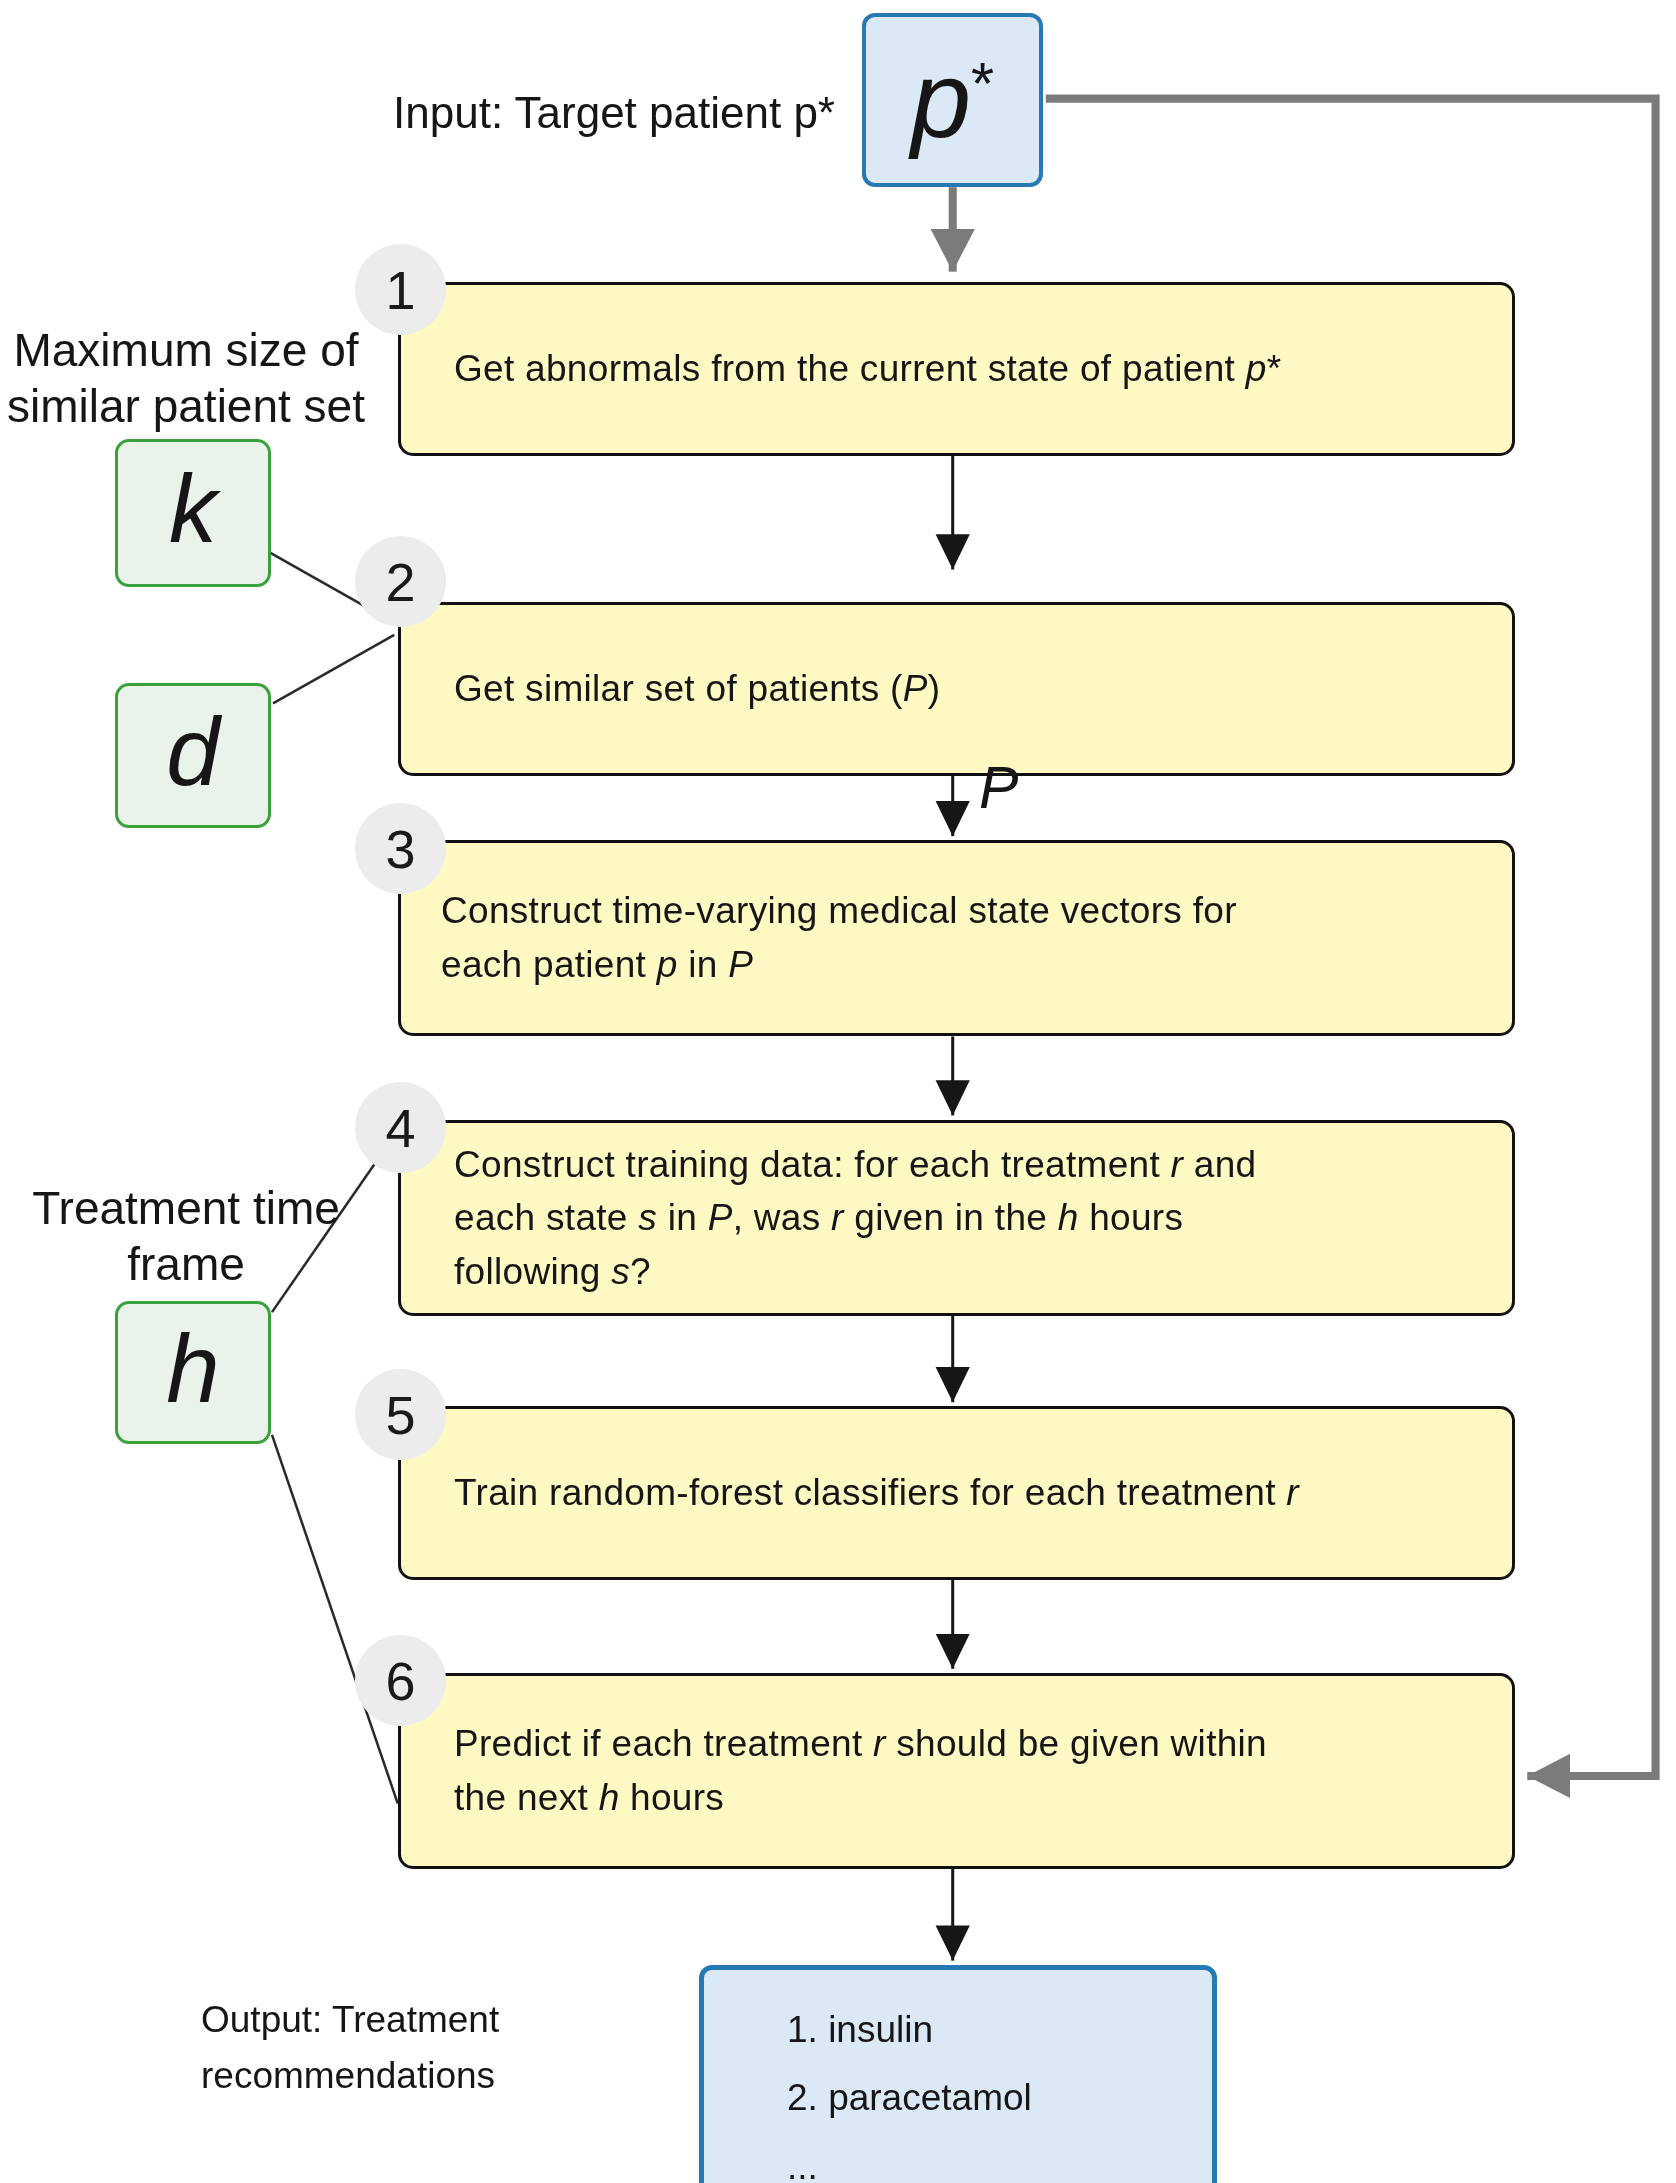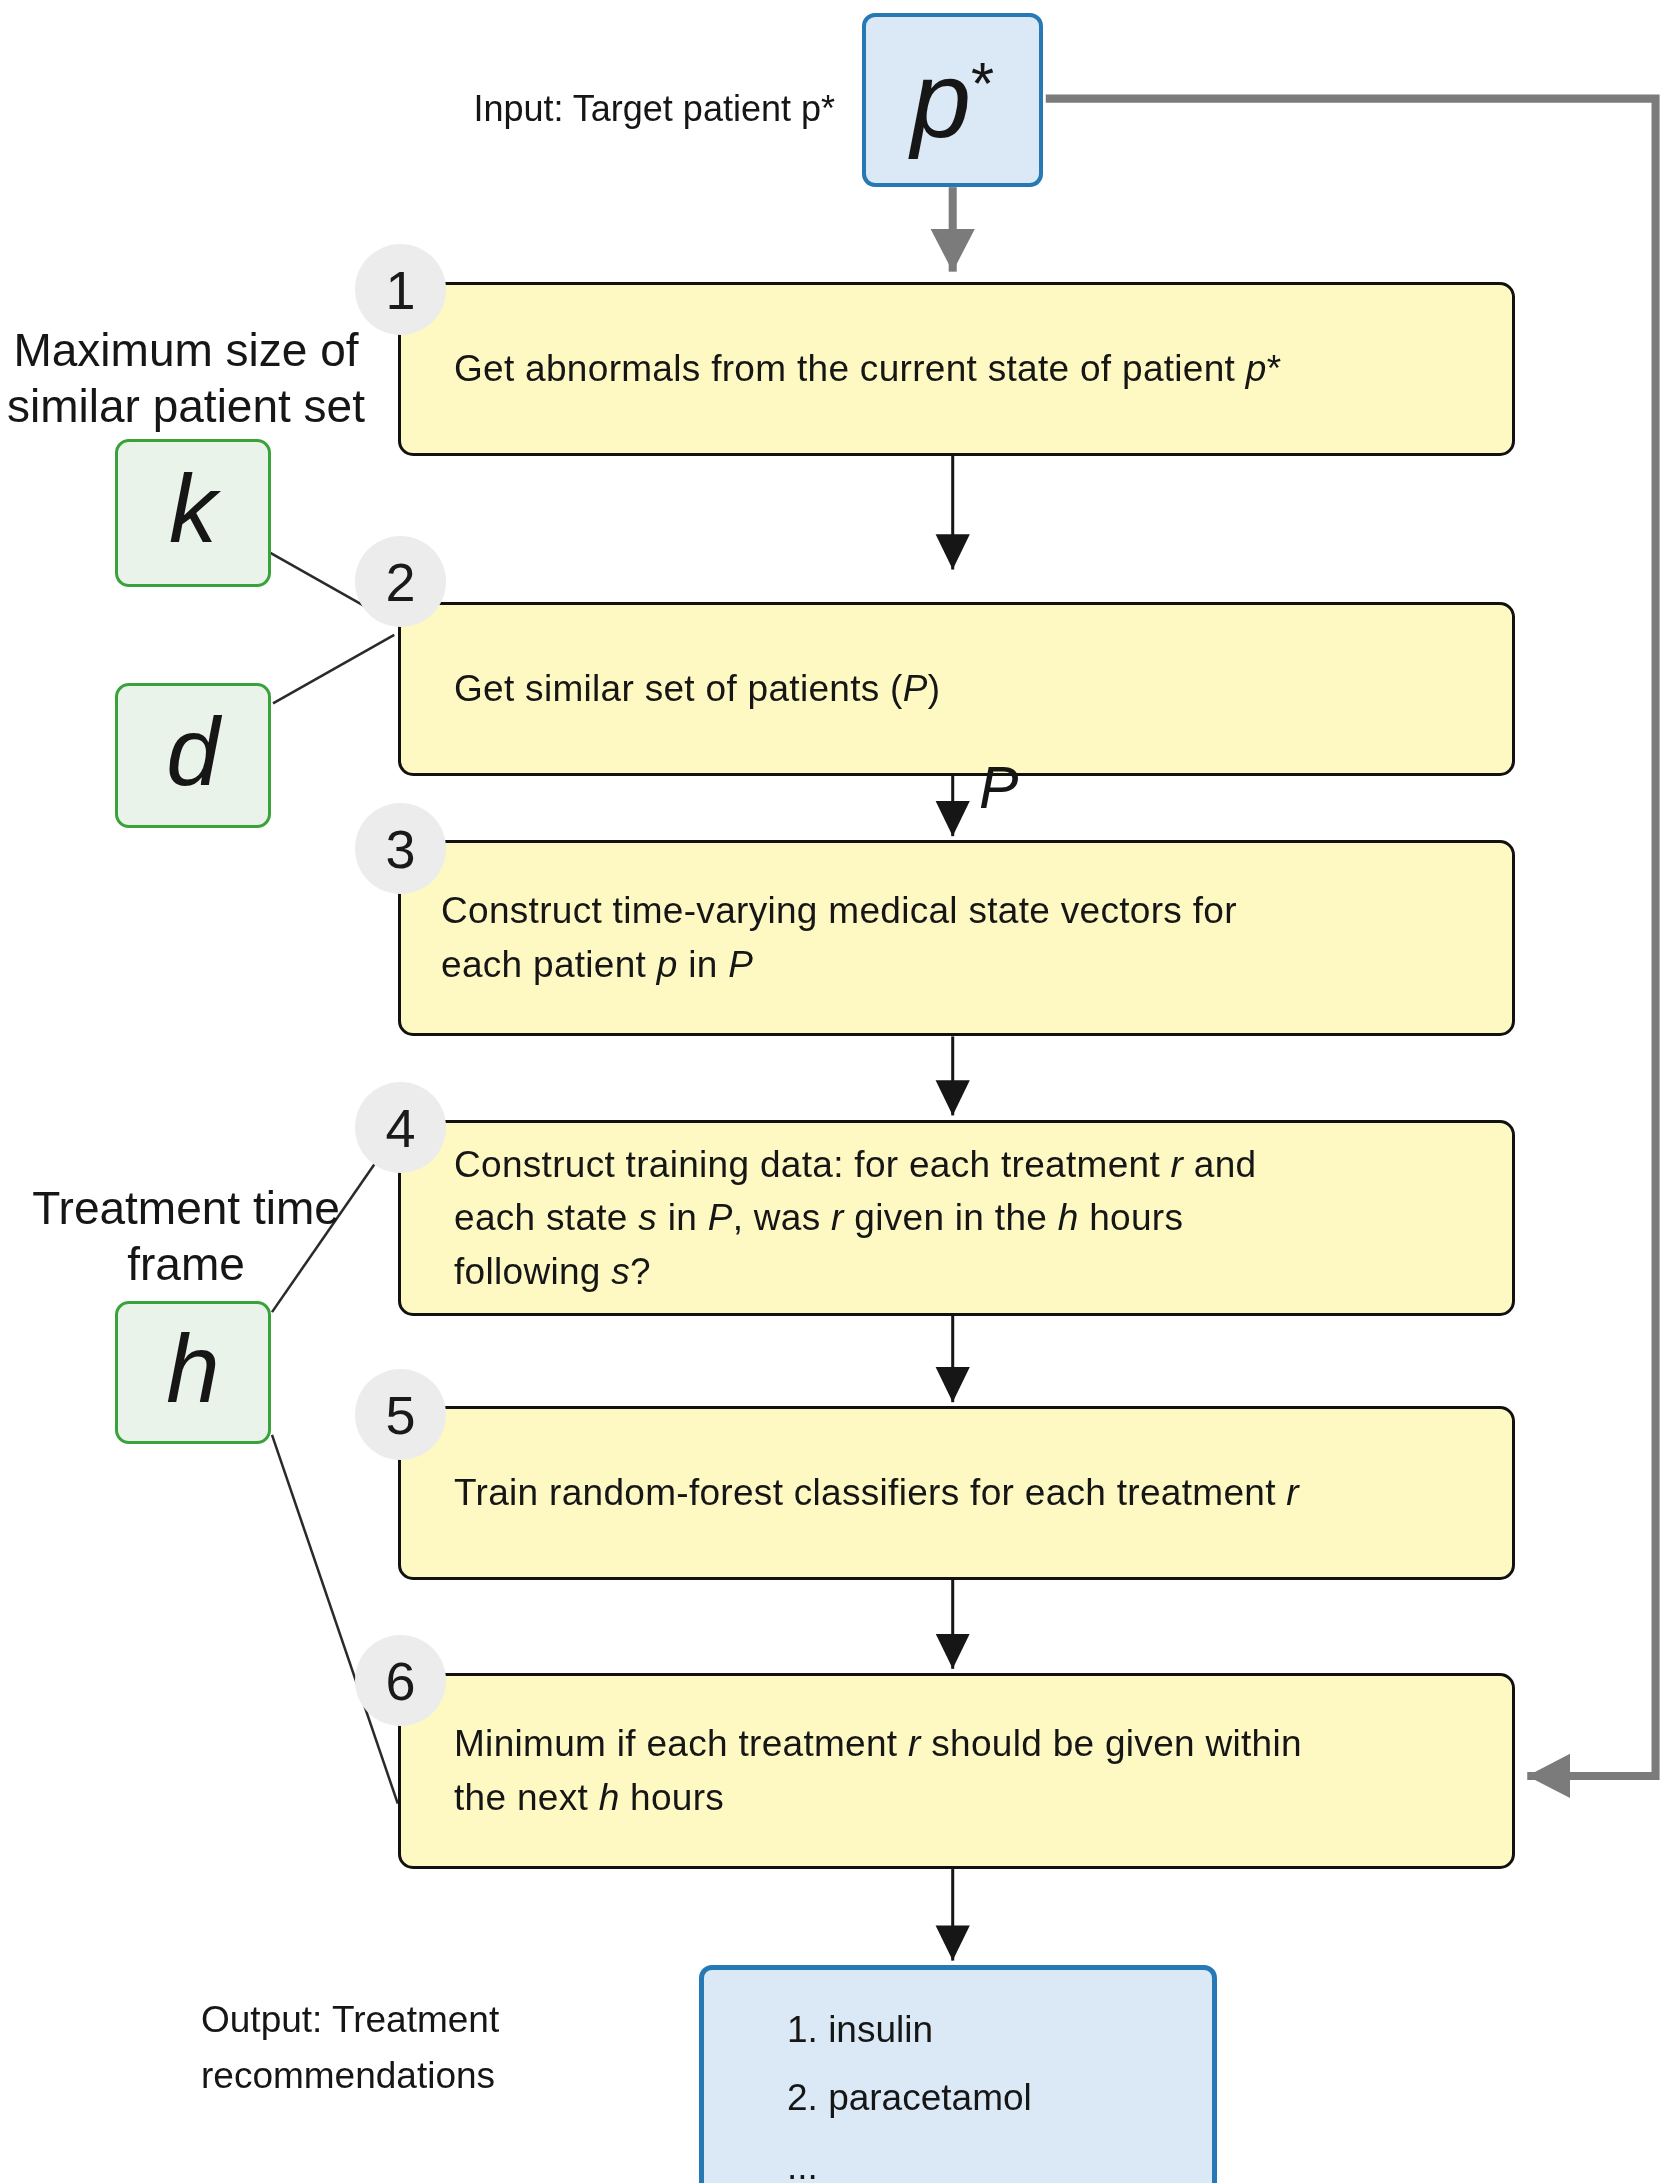--- a/index.html
+++ b/index.html
@@ -50,21 +50,21 @@
   #p-star-box{
     left:862px; top:12.6px; width:181px; height:174px;
     display:flex; align-items:center; justify-content:center;
     font-size:108px;
   }
   #p-star-box .it{font-style:italic;}
   .sup{font-size:0.55em; position:relative; top:-0.55em;}
   .it{font-style:italic;}
   #input-label{
     position:absolute; left:282px; top:88px; width:553px;
-    text-align:right; font-size:36px; z-index:2;
+    text-align:right; font-size:44px; z-index:2;
   }
   #p-edge-label{
     position:absolute; left:979px; top:754px; font-size:59px; font-style:italic; z-index:2;
   }
   #output-box{
     left:699px; top:1965px; width:518px; height:245px;
     border-width:5px;
     padding:26px 20px 0 83px; font-size:37px; line-height:1.85;
   }
   #output-label{
@@ -134,21 +134,21 @@
   <div class="step-box" style="top:840px; height:196px;padding-left:40px;">
     <span><span>Construct time-varying medical state vectors for</span><br><span>each patient </span><span class="it">p</span><span> in </span><span class="it">P</span></span>
   </div>
   <div class="step-box" style="top:1120px; height:196px;">
     <span><span>Construct training data: for each treatment </span><span class="it">r</span><span> and</span><br><span>each state </span><span class="it">s</span><span> in </span><span class="it">P</span><span>, was </span><span class="it">r</span><span> given in the </span><span class="it">h</span><span> hours</span><br><span>following </span><span class="it">s</span><span>?</span></span>
   </div>
   <div class="step-box" style="top:1406px; height:174px;">
     <span><span>Train random-forest classifiers for each treatment </span><span class="it">r</span></span>
   </div>
   <div class="step-box" style="top:1673px; height:196px;">
-    <span><span>Minimum if each treatment </span><span class="it">r</span><span> should be given within</span><br><span>the next </span><span class="it">h</span><span> hours</span></span>
+    <span><span>Predict if each treatment </span><span class="it">r</span><span> should be given within</span><br><span>the next </span><span class="it">h</span><span> hours</span></span>
   </div>
 
   <div class="badge" style="top:244px;">1</div>
   <div class="badge" style="top:536px;">2</div>
   <div class="badge" style="top:803px;">3</div>
   <div class="badge" style="top:1082px;">4</div>
   <div class="badge" style="top:1369px;">5</div>
   <div class="badge" style="top:1635px;">6</div>
 
   <div id="p-edge-label">P</div>

